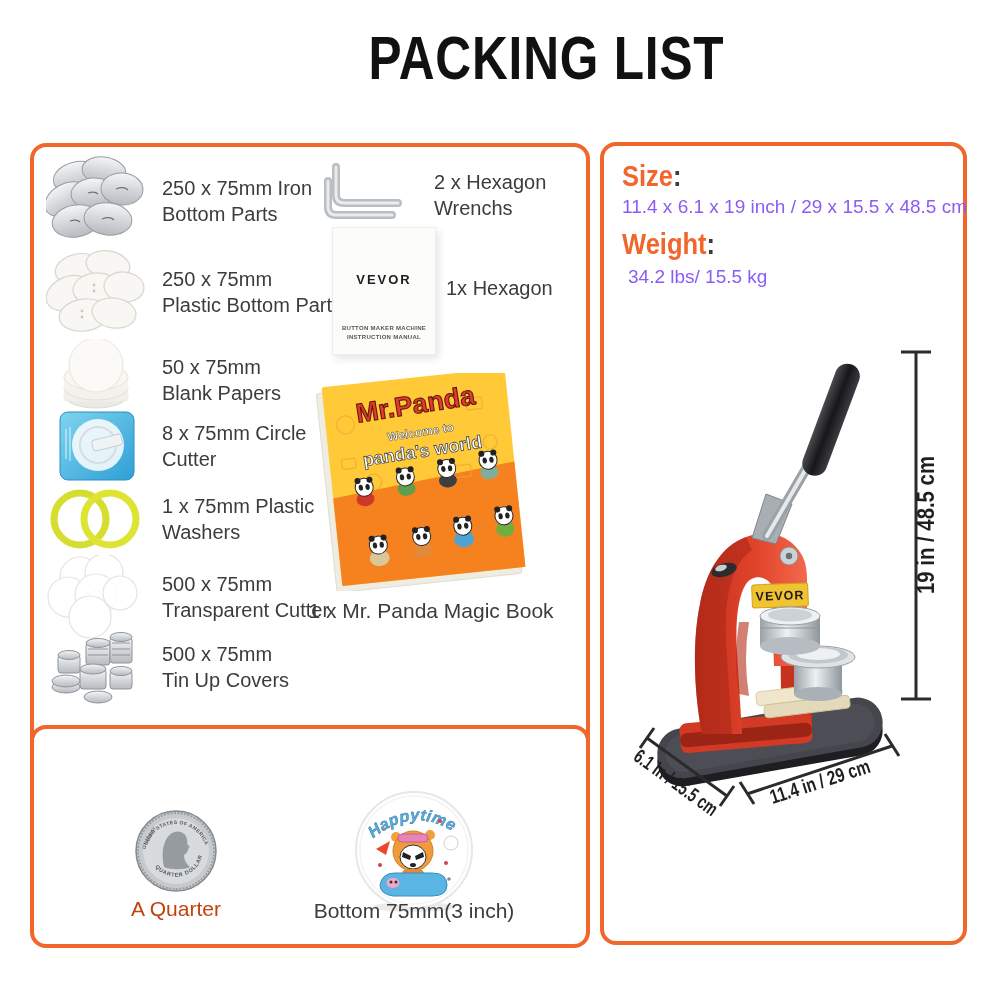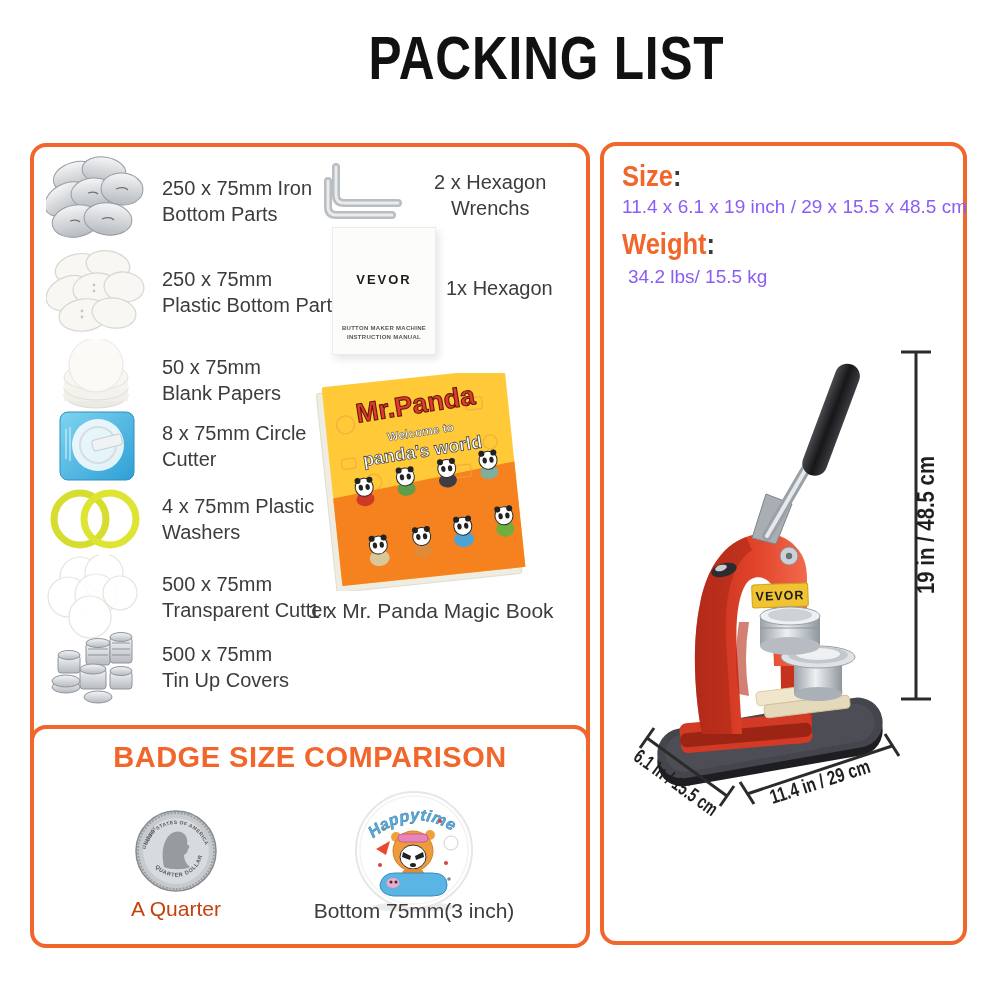--- a/index.html
+++ b/index.html
@@ -17,21 +17,21 @@
   }
   #left-panel{left:30px;top:143px;width:560px;height:664px;padding-left:20px;}
   #badge-panel{left:30px;top:725px;width:560px;height:223px;}
   #right-panel{left:600px;top:142px;width:367px;height:803px;}
 
   
   .item-row{position:absolute;left:12px;display:flex;align-items:center;}
   .item-img{width:100px;flex:0 0 100px;display:flex;justify-content:center;align-items:center;}
   .item-text{margin-left:16px;font-size:20px;line-height:1.3;color:#3c3c3c;}
 
-  .col2-text{position:absolute;font-size:20px;line-height:1.3;color:#3c3c3c;text-align:center;}
+  .col2-text{position:absolute;font-size:20px;line-height:1.3;color:#3c3c3c;}
 
   .manual{
     position:absolute;left:298px;top:80px;width:102px;height:126px;background:#fcfcfb;
     border:1px solid #ececea;box-shadow:3px 4px 8px rgba(0,0,0,.10);
     display:flex;flex-direction:column;align-items:center;
   }
   .manual-brand{margin-top:44px;font-size:13px;font-weight:bold;letter-spacing:2px;color:#1d1d1d;}
   .manual-sub{margin-top:auto;margin-bottom:12px;text-align:center;font-size:6px;font-weight:bold;color:#555;line-height:1.5;letter-spacing:.3px;}
 
   .book-caption{
@@ -168,21 +168,21 @@
   </div>
 
   <div class="item-row" style="top:336px;height:72px;">
     <div class="item-img">
       <svg width="100" height="72" viewBox="0 0 100 72">
         <circle cx="34" cy="36" r="26" fill="none" stroke="#d5de2e" stroke-width="7"></circle>
         <circle cx="64" cy="36" r="26" fill="none" stroke="#dde431" stroke-width="7"></circle>
       </svg>
     </div>
     <div class="item-text">
-      <div>4 x 75mm Plastic</div>
+      <div>1 x 75mm Plastic</div>
       <div>Washers</div>
     </div>
   </div>
 
   <div class="item-row" style="top:408px;height:84px;">
     <div class="item-img">
       <svg width="100" height="84" viewBox="0 0 100 84">
         <g fill="#ffffff" stroke="#e3e1d8" stroke-width="1.2">
           <circle cx="34" cy="22" r="20" opacity=".95"></circle>
           <circle cx="58" cy="18" r="19" opacity=".9"></circle>
@@ -334,21 +334,20 @@
             <ellipse cx="-3.4" cy="-5" rx="2.2" ry="3" fill="#222"></ellipse>
             <ellipse cx="3.4" cy="-5" rx="2.2" ry="3" fill="#222"></ellipse>
           </g>
       </g>
     </g>
   </svg>
   <div class="book-caption">1 x Mr. Panda Magic Book</div>
 </div>
 
 <div id="badge-panel" class="panel">
-  <div class="badge-title">BADGE SIZE COMPARISON</div>
 
   <svg width="84" height="84" viewBox="0 0 84 84" style="position:absolute;left:100px;top:80px;">
     <defs>
       <path id="coinTop" d="M 11 46 A 31 31 0 0 1 73 46" fill="none"></path>
       <path id="coinBottom" d="M 16 48 A 27 27 0 0 0 68 48" fill="none"></path>
     </defs>
     <circle cx="42" cy="42" r="40" fill="#c6cacd" stroke="#85898d" stroke-width="1.5"></circle>
     <circle cx="42" cy="42" r="38" fill="none" stroke="#9aa0a4" stroke-width="2" stroke-dasharray="2 1.4"></circle>
     <circle cx="42" cy="42" r="33" fill="#d8dbdd"></circle>
     <path d="M30 58 C28 48 28 40 31 33 C34 25 41 21 47 23 C52 25 54 30 53 35 C56 37 56 39 54 40 C54 43 52 45 50 46 C50 51 52 55 56 58 C51 61 36 61 30 58 Z" fill="#969ba0"></path>

